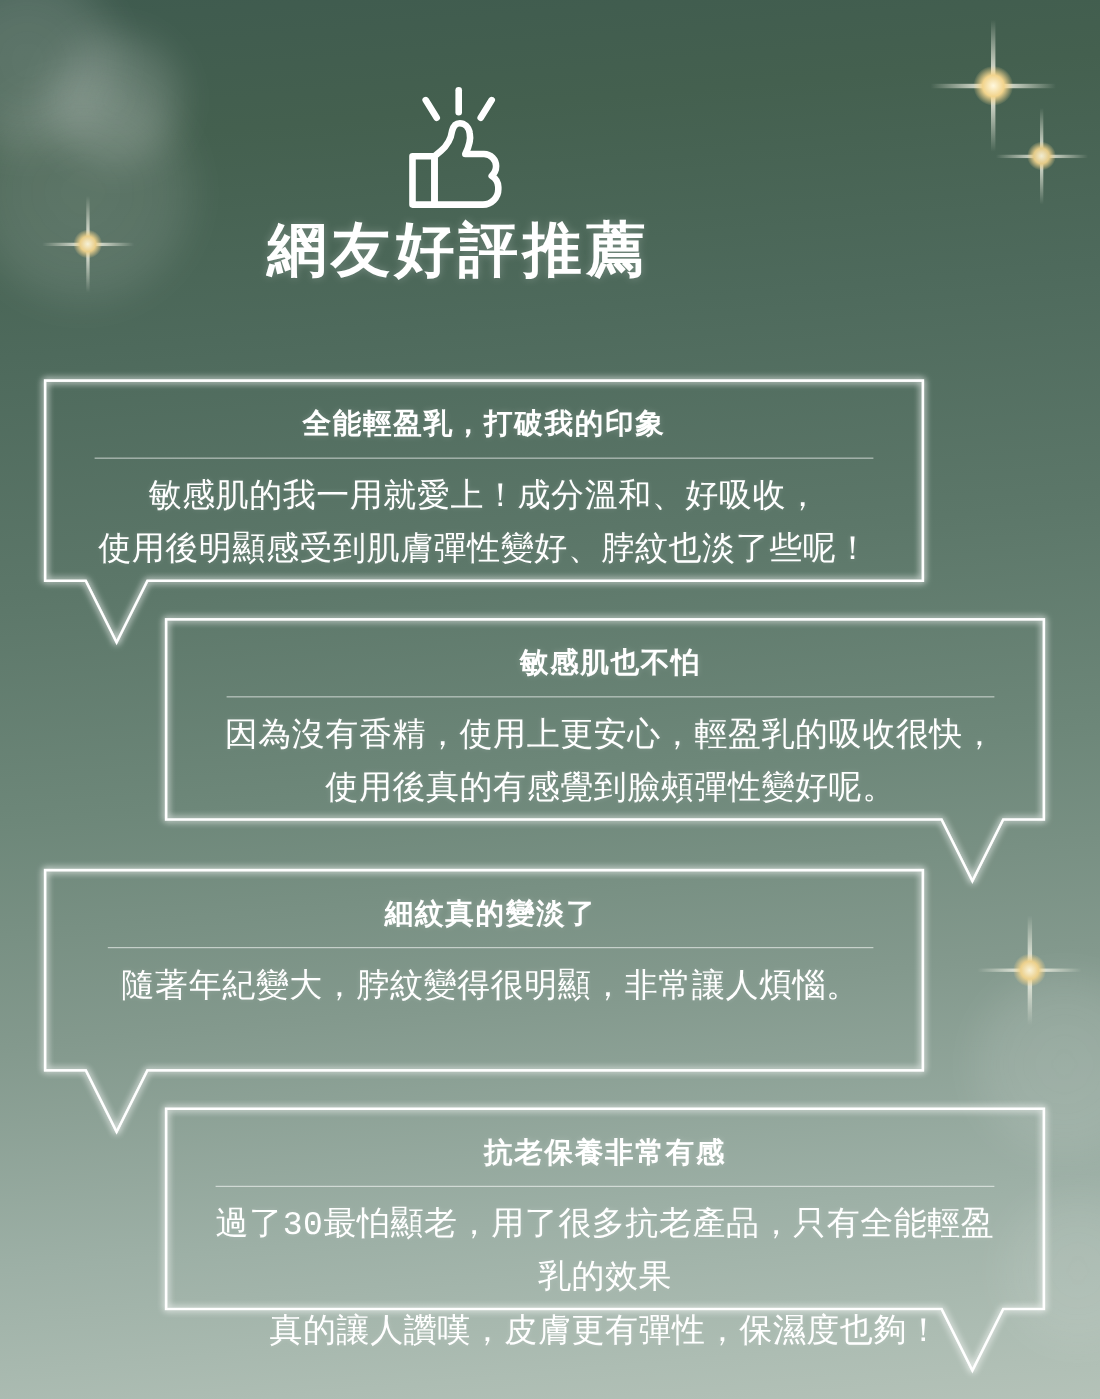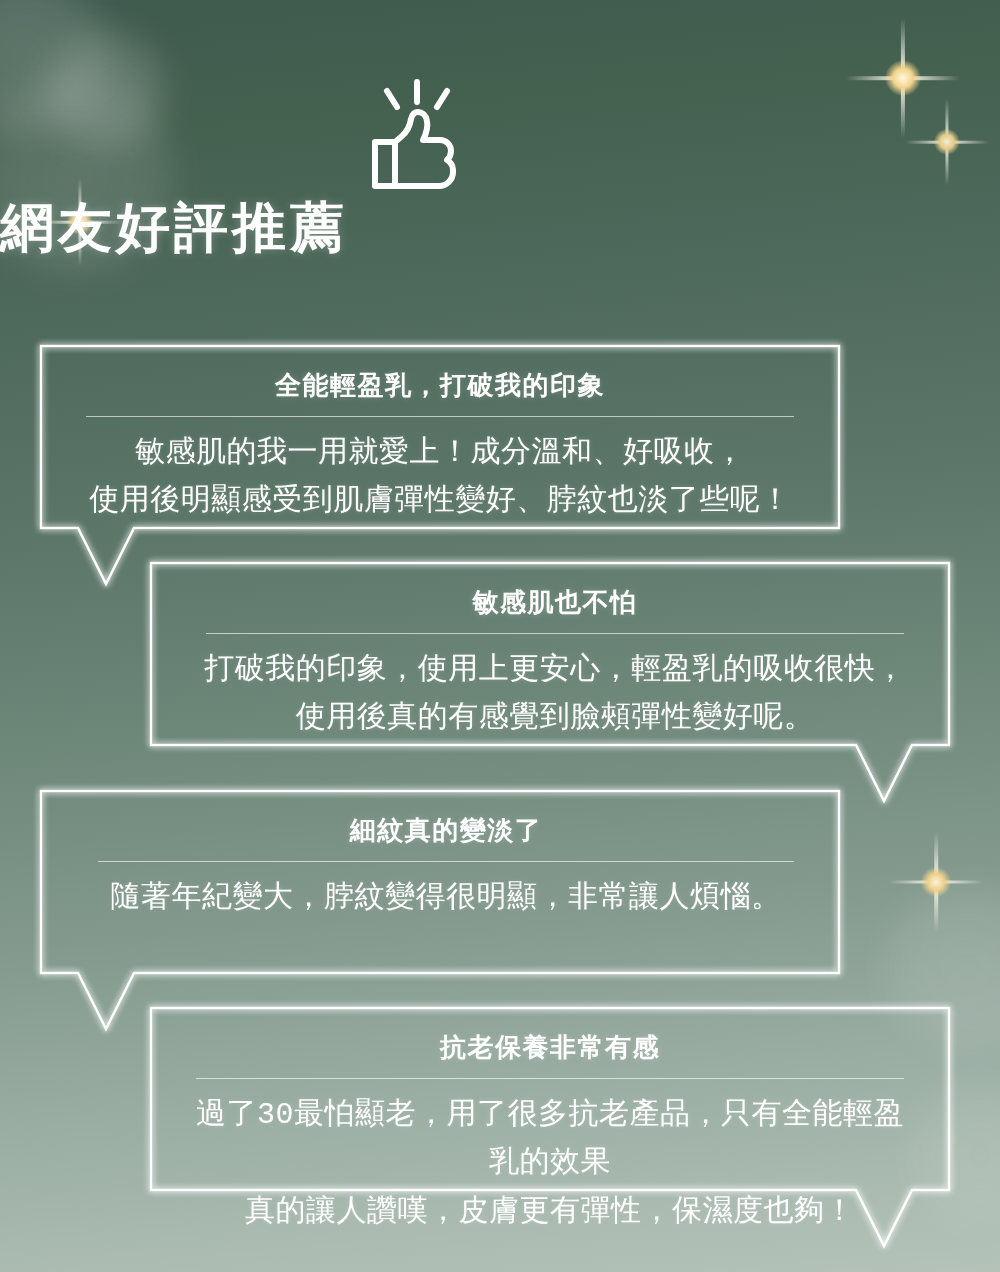--- a/index.html
+++ b/index.html
@@ -72,20 +72,21 @@
       #fff7dc 50%,
       rgba(255,253,240,.85) 58%,
       rgba(255,255,255,0) 100%);
   }
 
   
   #header {
     position:absolute;
     top:0; left:0;
     width:834px;
+    text-align:center;
     z-index:5;
   }
   #thumb-icon-wrap {
     margin-top:78px;
     height:112px;
     display:flex;
     align-items:center;
     justify-content:center;
   }
   #page-title {
@@ -228,21 +229,21 @@
               </feMerge>
             </filter>
           </defs>
           <path d="M 1 1 L 799 1 L 799 183 L 762 183 L 734 239 L 706 183 L 1 183 Z" fill="none" stroke="rgba(255,255,255,.75)" stroke-width="2.4" filter="url(#glow1)"></path>
           <path d="M 1 1 L 799 1 L 799 183 L 762 183 L 734 239 L 706 183 L 1 183 Z" fill="none" stroke="#ffffff" stroke-width="2"></path>
         </svg>
         <div class="card-content">
           <div class="card-title">敏感肌也不怕</div>
           <div class="card-divider"></div>
           <div class="card-body">
-            <div>打破我的印象，使用上更安心，輕盈乳的吸收很快，</div>
+            <div>因為沒有香精，使用上更安心，輕盈乳的吸收很快，</div>
             <div>使用後真的有感覺到臉頰彈性變好呢。</div>
           </div>
         </div>
       </div>
       <div class="card left" style="top: 790px; padding-left: 12px;">
         <svg class="card-svg" width="800" height="246">
           <defs>
             <filter id="glow2" x="-20%" y="-20%" width="140%" height="140%">
               <feGaussianBlur stdDeviation="3.2" result="b"></feGaussianBlur>
               <feMerge>

